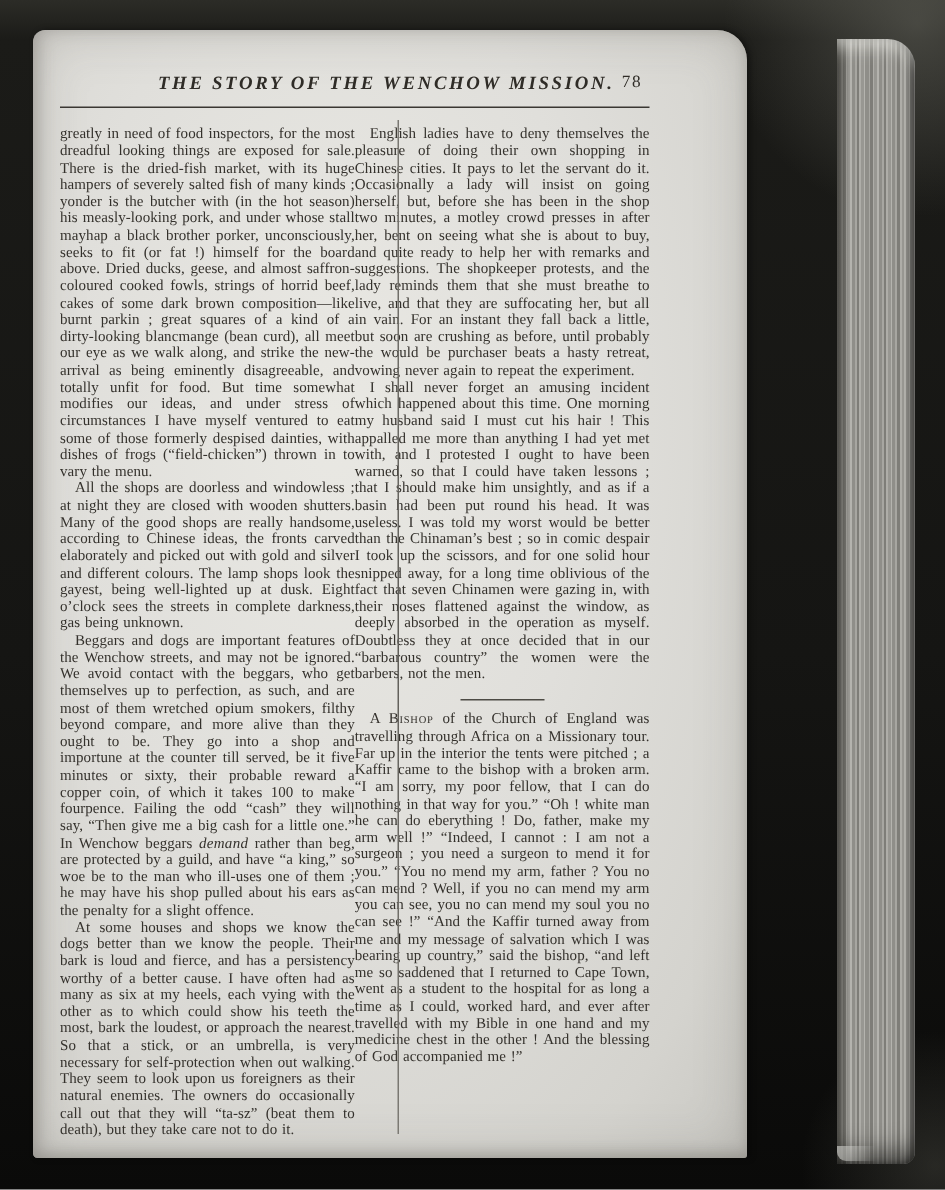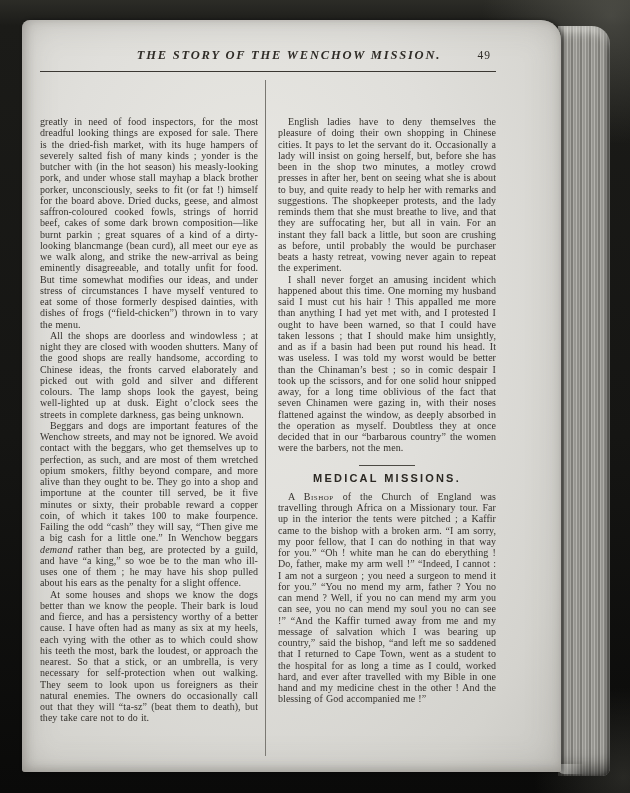--- a/index.html
+++ b/index.html
@@ -29,21 +29,21 @@
       inset -3px 0 4px rgba(0,0,0,.45);
   }
   .fore-edge::after{
     content:"";position:absolute;left:0;bottom:2px;width:26px;height:10px;
     background:linear-gradient(90deg,rgba(240,240,235,.55),rgba(240,240,235,0));
     border-radius:0 0 0 6px;
   }
 
   
   .paper{
-    position:absolute;left:22px;top:20px;width:539px;height:752px;
+    position:absolute;left:22px;top:20px;width:476px;height:752px;
     background:radial-gradient(ellipse at 42% 34%, #e9e8e3 0%, #e0dfdb 45%, #d4d3ce 82%, #c8c7c2 100%);
     border-radius:8px 20px 2px 3px;
     box-shadow:
       inset 0 0 34px rgba(118,116,108,.32),
       inset 5px 0 10px rgba(104,102,96,.22),
       inset 0 -4px 8px rgba(110,108,100,.25),
       2px 0 4px rgba(0,0,0,.4);
   }
 
   .textwrap{position:absolute;left:18px;right:65px;top:0;bottom:0;color:#34312c;}
@@ -52,21 +52,21 @@
   .head-title{
     display:block;text-align:center;position:relative;left:21px;
     font-style:italic;font-weight:700;font-size:12.5px;letter-spacing:1.8px;
     color:#2f2c27;white-space:nowrap;
   }
   .head-pagenum{position:absolute;right:5px;top:1px;font-size:11.5px;letter-spacing:1px;color:#2f2c27;}
   .head-rule{margin-top:7px;border-top:1.6px solid #3a3732;}
 
   .cols{position:relative;display:flex;justify-content:space-between;margin-top:12px;}
   .col{width:218px;font-size:10px;line-height:11.25px;text-align:justify;
-       word-spacing:.6px;letter-spacing:.05px;margin-top:32px;}
+       word-spacing:.6px;letter-spacing:.05px;}
   .col p{margin:0;text-indent:10px;}
   .col p.noindent{text-indent:0;}
   .col-divider{position:absolute;left:225px;top:-4px;height:676px;width:1px;
        background:linear-gradient(180deg,#7a7872,#5f5d58 50%,#7c7a74);}
 
   .sect-rule{width:56px;margin:11px auto 7px auto;border-top:1.2px solid #4c4a44;}
   .sect-head{
     margin:0 0 7px 0;text-align:center;
     font-family:"Liberation Sans", sans-serif;
     font-weight:700;font-size:11px;letter-spacing:2.2px;color:#2b2823;
@@ -79,41 +79,40 @@
 
 <div class="scene">
 
   <div class="fore-edge"></div>
 
   <div class="paper">
     <div class="textwrap">
 
       <div class="running-head">
         <span class="head-title">THE STORY OF THE WENCHOW MISSION.</span>
-        <span class="head-pagenum">49</span>
+        <span class="head-pagenum">78</span>
       </div>
       <div class="head-rule"></div>
 
       <div class="cols">
 
         <div class="col">
           <p class="noindent">greatly in need of food inspectors, for the most dreadful looking things are exposed for sale. There is the dried-fish market, with its huge hampers of severely salted fish of many kinds ; yonder is the butcher with (in the hot season) his measly-looking pork, and under whose stall mayhap a black brother porker, unconsciously, seeks to fit (or fat !) himself for the board above. Dried ducks, geese, and almost saffron-coloured cooked fowls, strings of horrid beef, cakes of some dark brown composition—like burnt parkin ; great squares of a kind of a dirty-looking blancmange (bean curd), all meet our eye as we walk along, and strike the new-arrival as being eminently disagreeable, and totally unfit for food. But time somewhat modifies our ideas, and under stress of circumstances I have myself ventured to eat some of those formerly despised dainties, with dishes of frogs (“field-chicken”) thrown in to vary the menu.</p>
           <p>All the shops are doorless and windowless ; at night they are closed with wooden shutters. Many of the good shops are really handsome, according to Chinese ideas, the fronts carved elaborately and picked out with gold and silver and different colours. The lamp shops look the gayest, being well-lighted up at dusk. Eight o’clock sees the streets in complete darkness, gas being unknown.</p>
           <p>Beggars and dogs are important features of the Wenchow streets, and may not be ignored. We avoid contact with the beggars, who get themselves up to perfection, as such, and are most of them wretched opium smokers, filthy beyond compare, and more alive than they ought to be. They go into a shop and importune at the counter till served, be it five minutes or sixty, their probable reward a copper coin, of which it takes 100 to make fourpence. Failing the odd “cash” they will say, “Then give me a big cash for a little one.” In Wenchow beggars <i>demand</i> rather than beg, are protected by a guild, and have “a king,” so woe be to the man who ill-uses one of them ; he may have his shop pulled about his ears as the penalty for a slight offence.</p>
           <p>At some houses and shops we know the dogs better than we know the people. Their bark is loud and fierce, and has a persistency worthy of a better cause. I have often had as many as six at my heels, each vying with the other as to which could show his teeth the most, bark the loudest, or approach the nearest. So that a stick, or an umbrella, is very necessary for self-protection when out walking. They seem to look upon us foreigners as their natural enemies. The owners do occasionally call out that they will “ta-sz” (beat them to death), but they take care not to do it.</p>
         </div>
 
         <div class="col-divider"></div>
 
         <div class="col">
           <p>English ladies have to deny themselves the pleasure of doing their own shopping in Chinese cities. It pays to let the servant do it. Occasionally a lady will insist on going herself, but, before she has been in the shop two minutes, a motley crowd presses in after her, bent on seeing what she is about to buy, and quite ready to help her with remarks and suggestions. The shopkeeper protests, and the lady reminds them that she must breathe to live, and that they are suffocating her, but all in vain. For an instant they fall back a little, but soon are crushing as before, until probably the would be purchaser beats a hasty retreat, vowing never again to repeat the experiment.</p>
           <p>I shall never forget an amusing incident which happened about this time. One morning my husband said I must cut his hair ! This appalled me more than anything I had yet met with, and I protested I ought to have been warned, so that I could have taken lessons ; that I should make him unsightly, and as if a basin had been put round his head. It was useless. I was told my worst would be better than the Chinaman’s best ; so in comic despair I took up the scissors, and for one solid hour snipped away, for a long time oblivious of the fact that seven Chinamen were gazing in, with their noses flattened against the window, as deeply absorbed in the operation as myself. Doubtless they at once decided that in our “barbarous country” the women were the barbers, not the men.</p>
 
           <div class="sect-rule"></div>
-          <h3 class="sect-head">MEDICAL MISSIONS.</h3>
 
           <p>A <span class="sc">Bishop</span> of the Church of England was travelling through Africa on a Missionary tour. Far up in the interior the tents were pitched ; a Kaffir came to the bishop with a broken arm. “I am sorry, my poor fellow, that I can do nothing in that way for you.” “Oh ! white man he can do eberything ! Do, father, make my arm well !” “Indeed, I cannot : I am not a surgeon ; you need a surgeon to mend it for you.” “You no mend my arm, father ? You no can mend ? Well, if you no can mend my arm you can see, you no can mend my soul you no can see !” “And the Kaffir turned away from me and my message of salvation which I was bearing up country,” said the bishop, “and left me so saddened that I returned to Cape Town, went as a student to the hospital for as long a time as I could, worked hard, and ever after travelled with my Bible in one hand and my medicine chest in the other ! And the blessing of God accompanied me !”</p>
         </div>
 
       </div>
     </div>
   </div>
 </div>
 
 </body></html>

